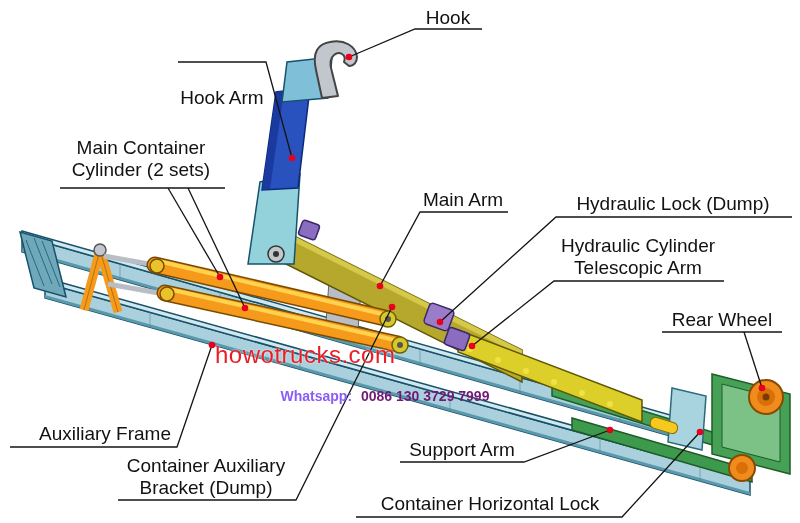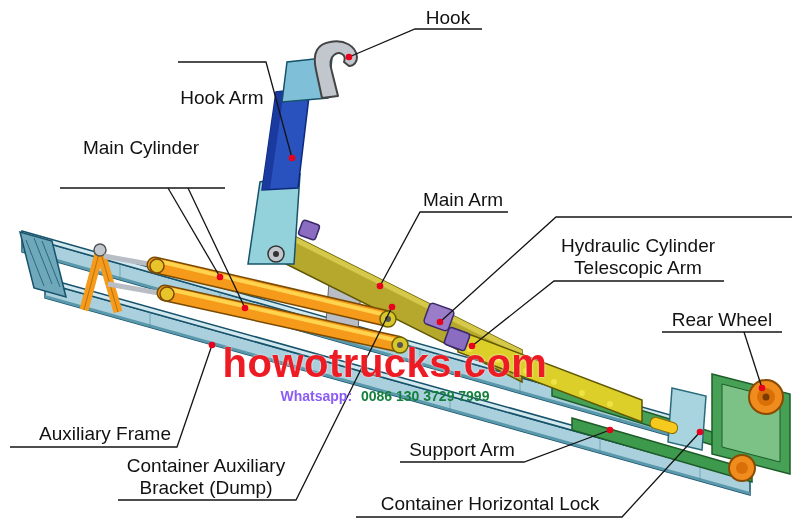--- a/index.html
+++ b/index.html
@@ -1,27 +1,27 @@
 <!DOCTYPE html>
 <html><head>
 <meta charset="utf-8">
 <style>
   html,body{margin:0;padding:0;background:#fff;}
   .stage{position:relative;width:800px;height:523px;background:#ffffff;overflow:hidden;
          font-family:"Liberation Sans",sans-serif;}
   .stage svg{position:absolute;left:0;top:0;}
   .label{position:absolute;color:#121212;font-size:19px;line-height:22px;text-align:center;}
   .label .line{display:block;white-space:nowrap;}
-  .wm-site{position:absolute;left:215px;top:341px;width:340px;text-align:center;
-           font-size:40px;font-weight:700;color:#ed1c24;letter-spacing:.5px;
+  .wm-site{position:absolute;left:215px;top:341px;width:340px;
+           font-size:24px;font-weight:400;color:#ed1c24;letter-spacing:.5px;
            text-shadow:0 0 2px #ffffff;}
   .wm-contact{position:absolute;left:215px;top:388px;width:340px;text-align:center;
               font-size:14px;font-weight:700;}
   .wm-contact .wlabel{color:#8b5cf6;}
-  .wm-contact .wnum{color:#15803d;margin-left:5px;margin-top:28px;}
+  .wm-contact .wnum{color:#701a75;margin-left:5px;margin-top:28px;}
 </style>
 </head>
 <body>
 
 <div class="stage">
 
   <svg width="800" height="523" viewBox="0 0 800 523">
 
     <g stroke="#17526b" stroke-width="1.5" fill="#a9d0dc">
       <polygon points="45,283 750,480 750,495 45,298"></polygon>
@@ -150,27 +150,31 @@
 
   <div class="label" style="left:413px;top:7px;width:70px;">
     <span class="line">Hook</span>
   </div>
 
   <div class="label" style="left:174px;top:39px;width:96px;margin-top:48px;">
     <span class="line">Hook Arm</span>
   </div>
 
   <div class="label" style="left:45px;top:137px;width:192px;">
-    <span class="line">Main Cylinder</span>
+    <span class="line">Main Container</span>
+    <span class="line">Cylinder (2 sets)</span>
   </div>
 
   <div class="label" style="left:416px;top:189px;width:94px;">
     <span class="line">Main Arm</span>
   </div>
 
+  <div class="label" style="left:550px;top:193px;width:246px;">
+    <span class="line">Hydraulic Lock (Dump)</span>
+  </div>
 
   <div class="label" style="left:548px;top:235px;width:180px;">
     <span class="line">Hydraulic Cylinder</span>
     <span class="line">Telescopic Arm</span>
   </div>
 
   <div class="label" style="left:658px;top:309px;width:128px;">
     <span class="line">Rear Wheel</span>
   </div>
 

